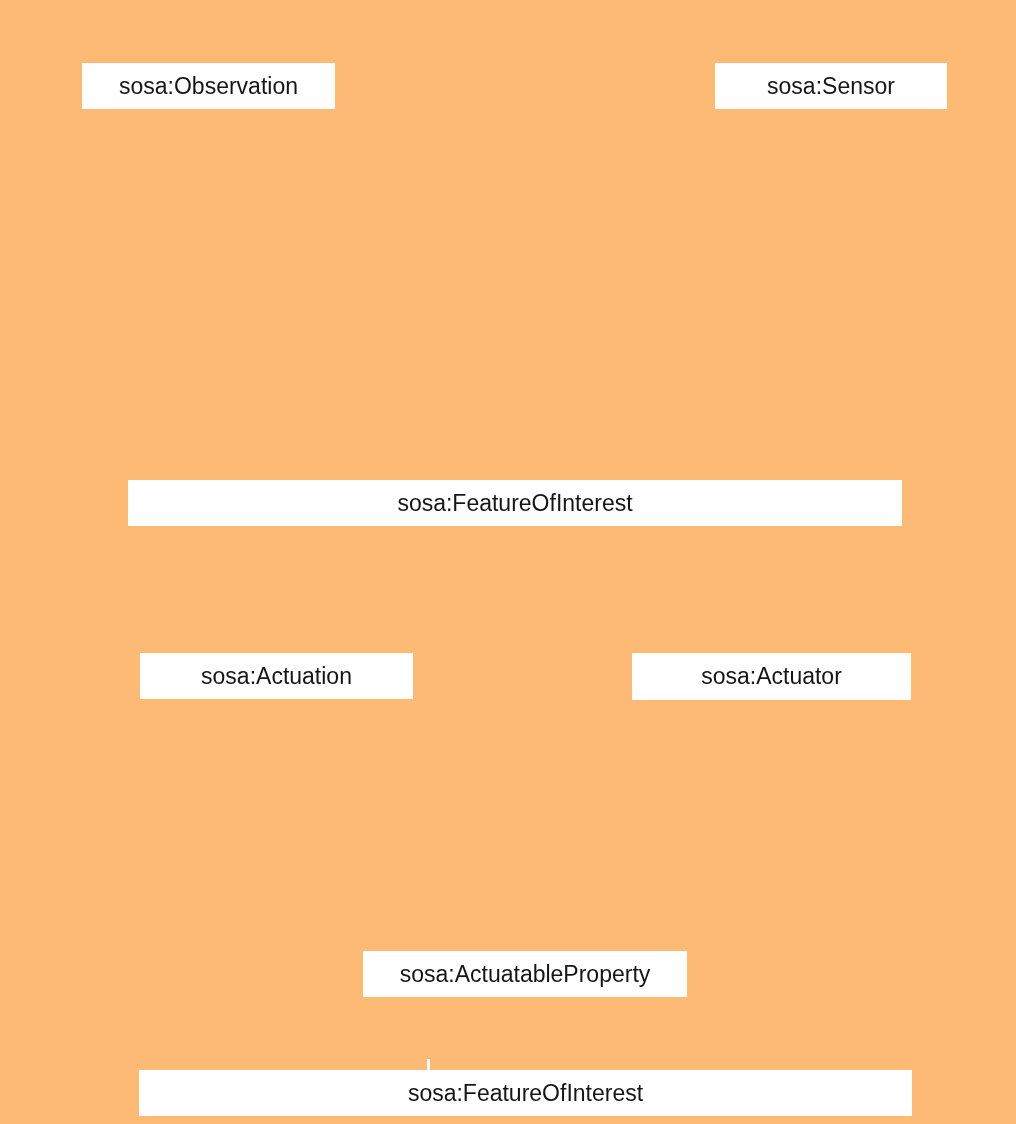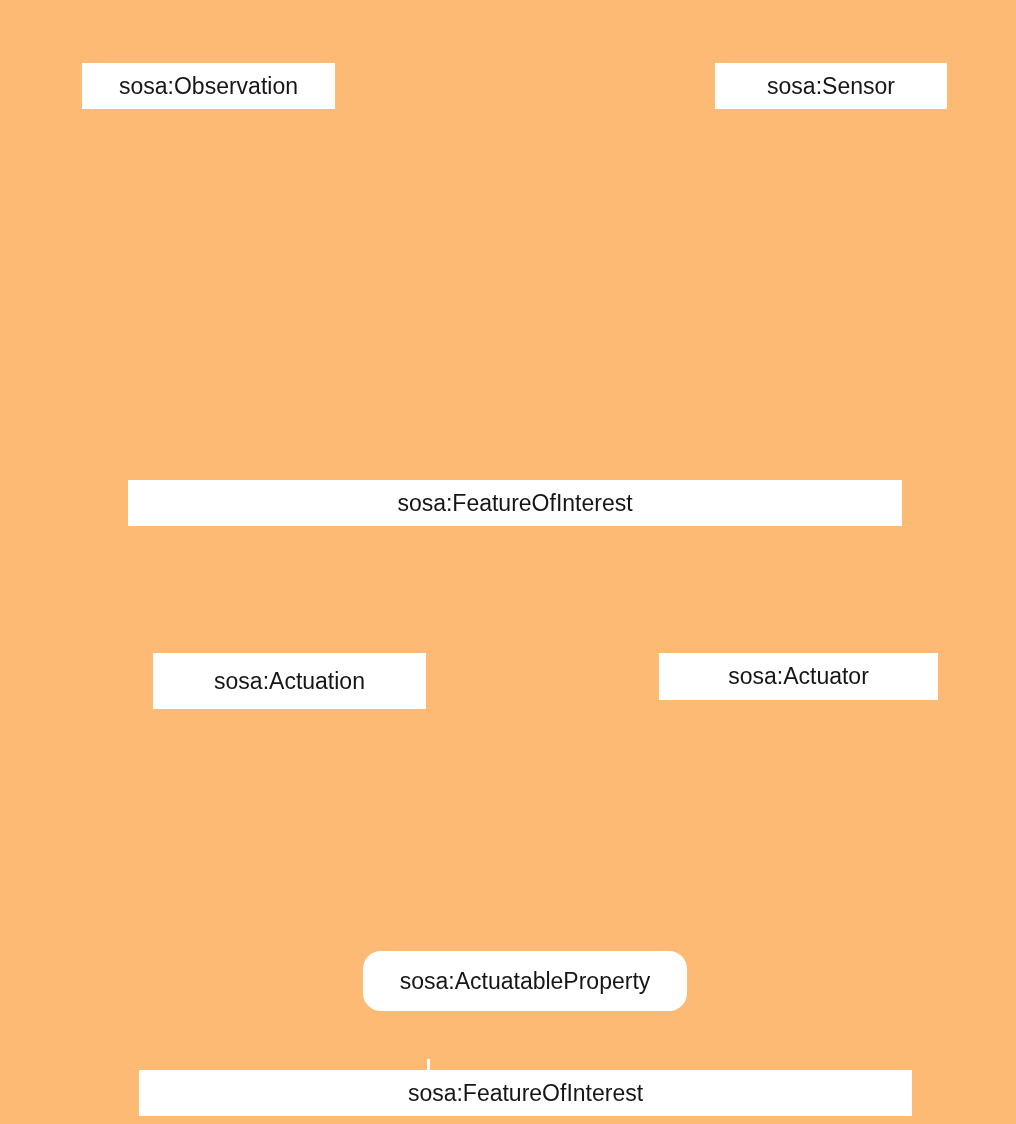--- a/index.html
+++ b/index.html
@@ -28,23 +28,23 @@
       justify-content: center;
       font-size: 23px;
       line-height: 1;
       white-space: nowrap;
     }
     
     .node-observation              { left: 82px;  top: 63px;   width: 253px; height: 46px; }
     .node-sensor                   { left: 679px; top: 63px;   width: 232px; height: 46px; margin-left: 36px; }
     .node-observable-property      { left: 286px; top: 361px;  width: 468px; height: 45px; }
     .node-feature-of-interest-top  { left: 128px; top: 480px;  width: 774px; height: 46px; }
-    .node-actuation                { left: 153px; top: 653px;  width: 273px; height: 56px; }
-    .node-actuator                 { left: 632px; top: 653px;  width: 279px; height: 47px; margin-left: 27px; }
-    .node-actuatable-property      { left: 363px; top: 951px;  width: 324px; height: 60px; border-radius: 18px; }
+    .node-actuation                { left: 140px; top: 653px;  width: 273px; height: 46px; }
+    .node-actuator                 { left: 632px; top: 653px;  width: 279px; height: 47px; }
+    .node-actuatable-property      { left: 363px; top: 951px;  width: 324px; height: 46px; }
     .node-feature-of-interest-bottom { left: 139px; top: 1070px; width: 773px; height: 46px; }
     .connector-stub {
       position: absolute;
       left: 427px;
       top: 1059px;
       width: 3px;
       height: 12px;
       background: #ffffff;
     }
     .node-label {

